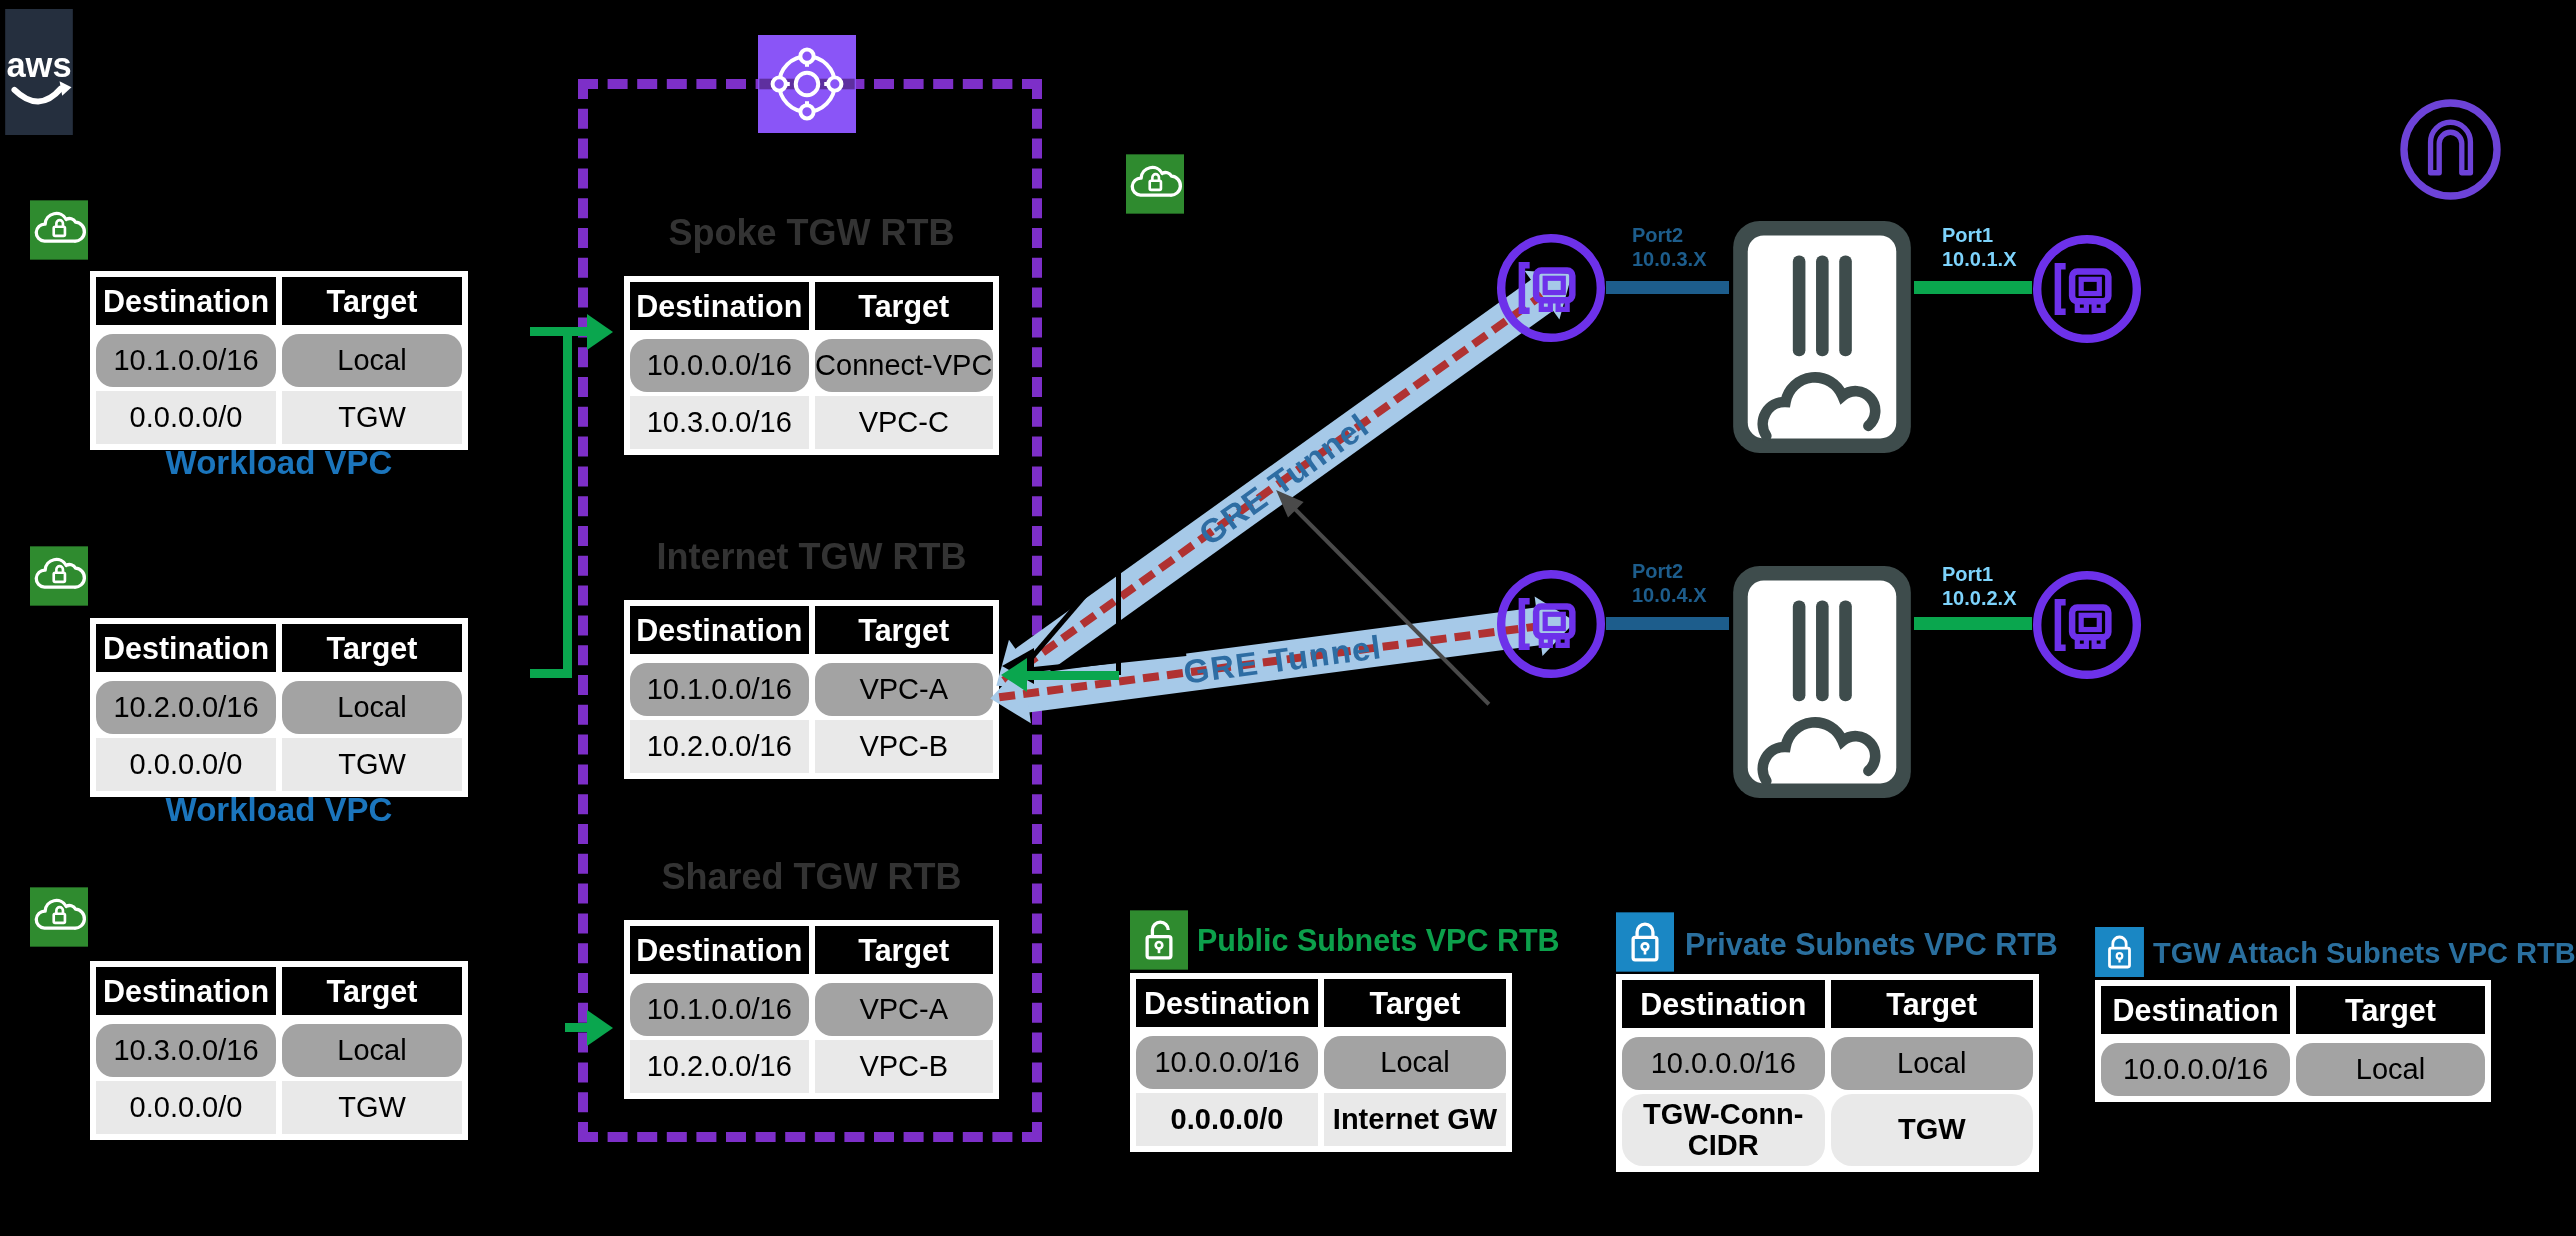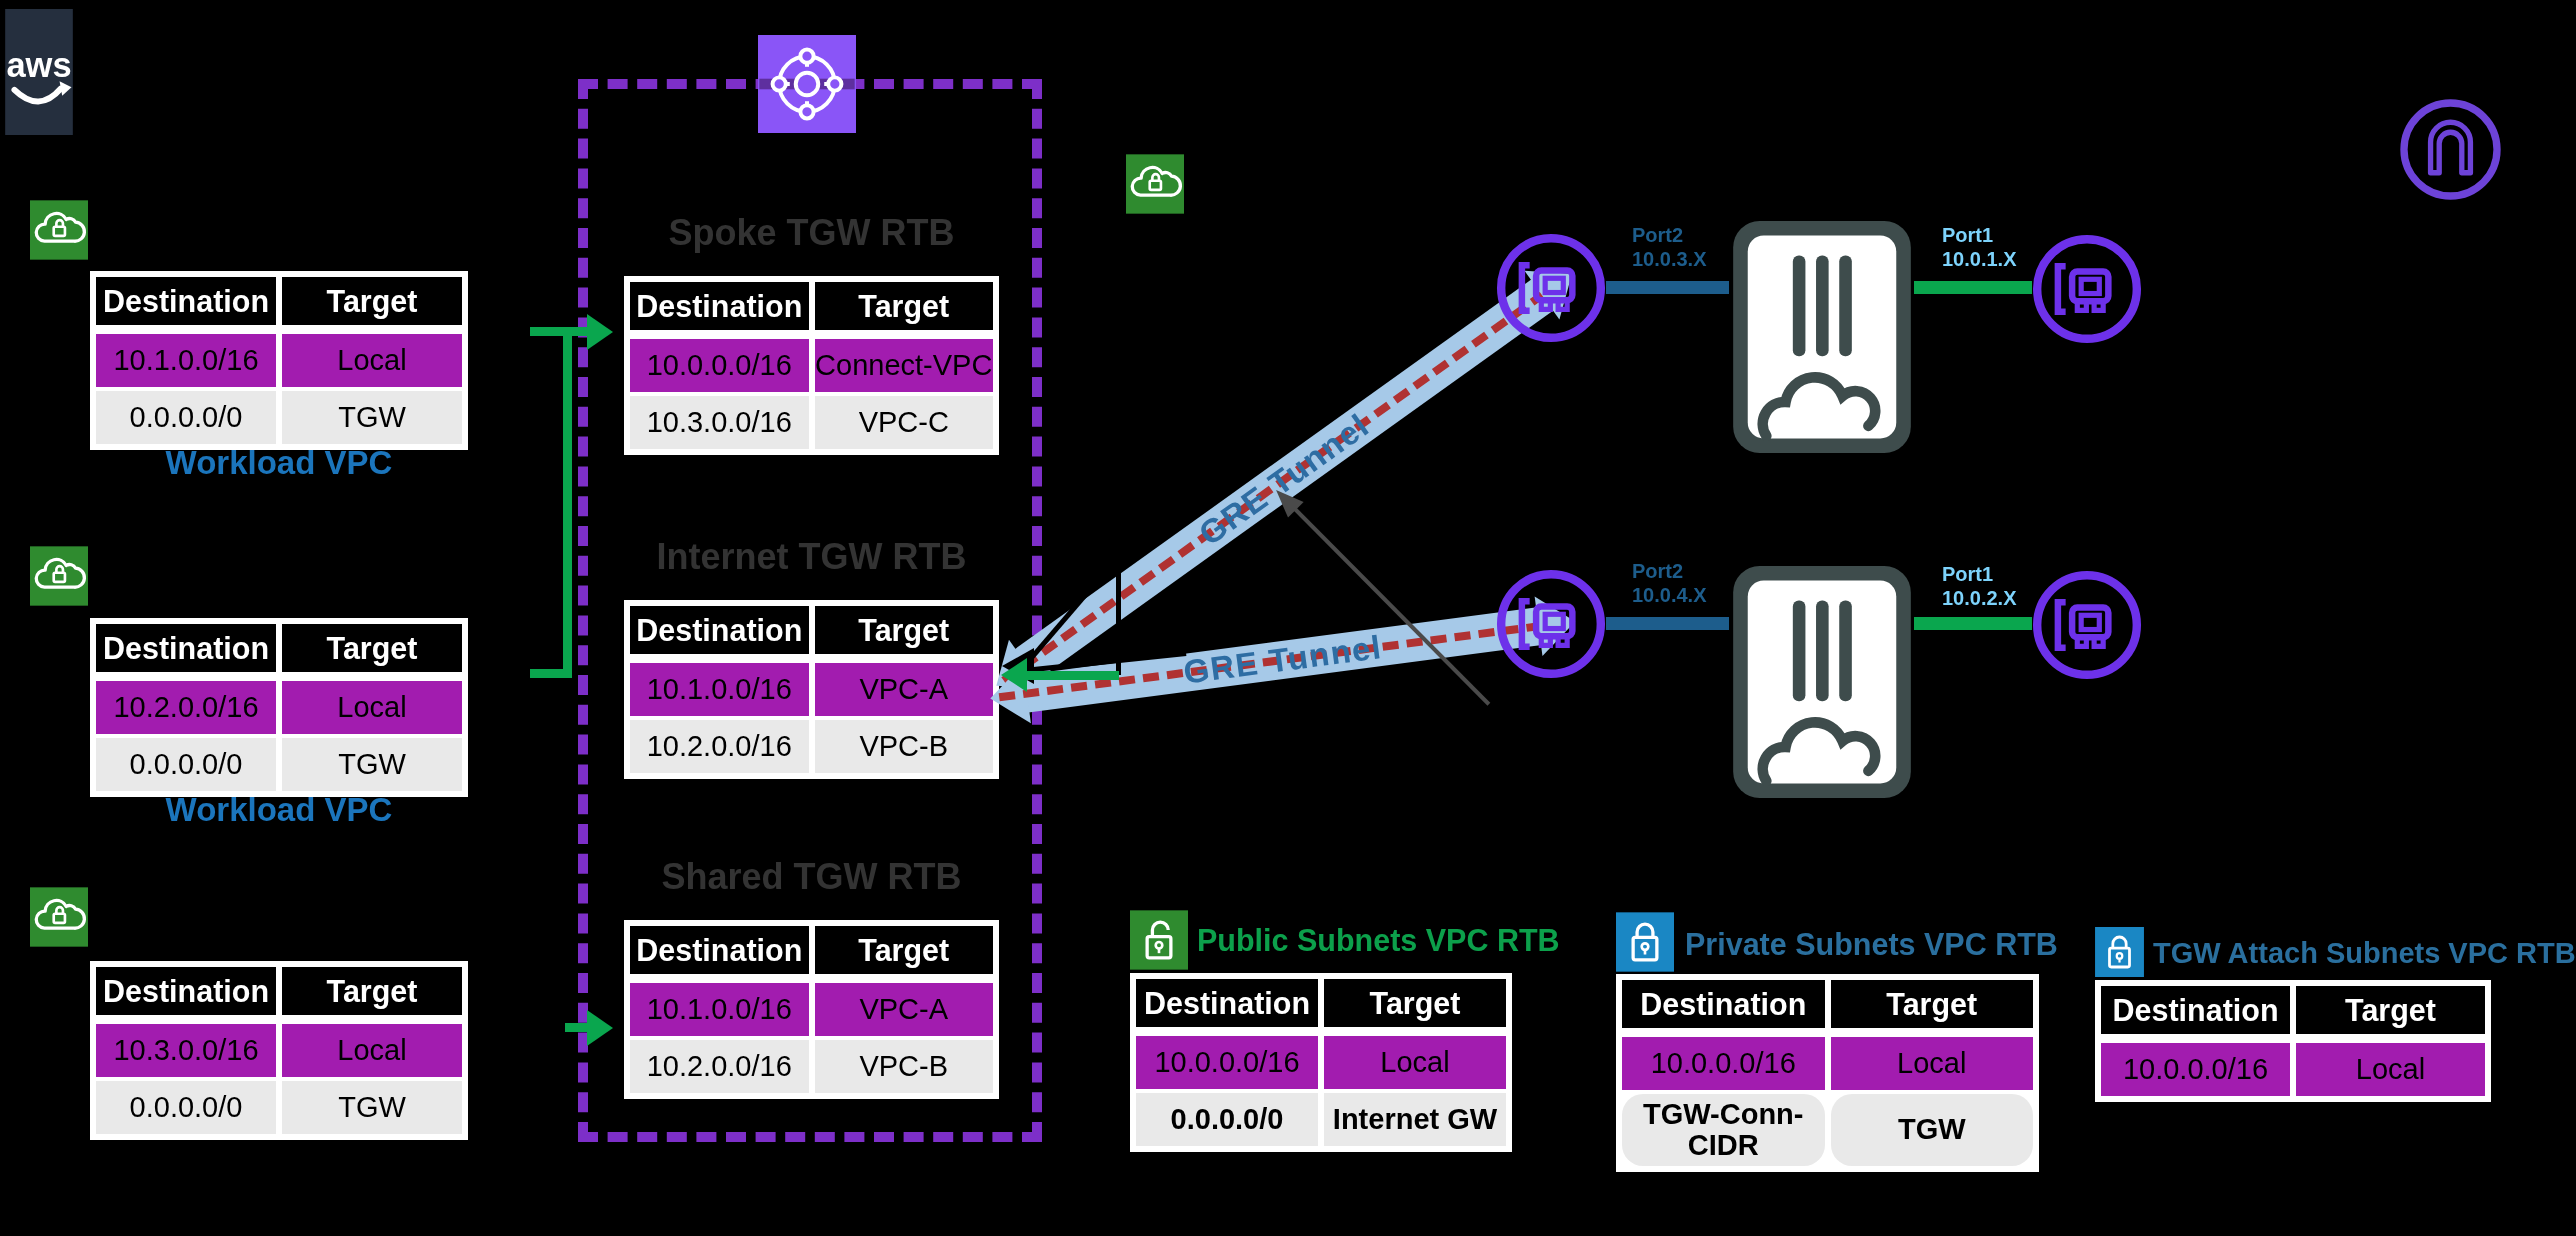--- a/index.html
+++ b/index.html
@@ -8,21 +8,21 @@
 
   
   .rt{position:absolute;background:#fff;padding:6px;box-sizing:border-box;
       display:flex;flex-direction:column;}
   .rt .row{display:flex;gap:6px;}
   .rt .row + .row{margin-top:4px;}
   .rt .row.h{margin-bottom:4.6px;}
   .rt .c{flex:1;display:flex;align-items:center;justify-content:center;text-align:center;
          font-size:29px;color:#000;min-height:53px;line-height:1.05;}
   .rt .h .c{background:#000;color:#fff;font-weight:bold;min-height:48px;font-size:30.5px;}
-  .rt .r1 .c{background:#a21caf;}
+  .rt .r1 .c{background:#a3a3a3;border-radius:17px;}
   .rt .r2 .c{background:#e9e9e9;}
   .rt .em .c{font-weight:bold;}
   .rt .tall .c{min-height:72px;border-radius:21px;}
 
   .vpc-label{position:absolute;text-align:center;color:#1b75bc;font-weight:bold;font-size:33px;}
   .rtb-title{position:absolute;text-align:center;color:#333;font-weight:bold;font-size:36px;}
   .sub-title{position:absolute;font-weight:bold;font-size:30.5px;white-space:nowrap;}
 
   
   .tgw-box{position:absolute;left:578px;top:79px;width:464px;height:1063px;

